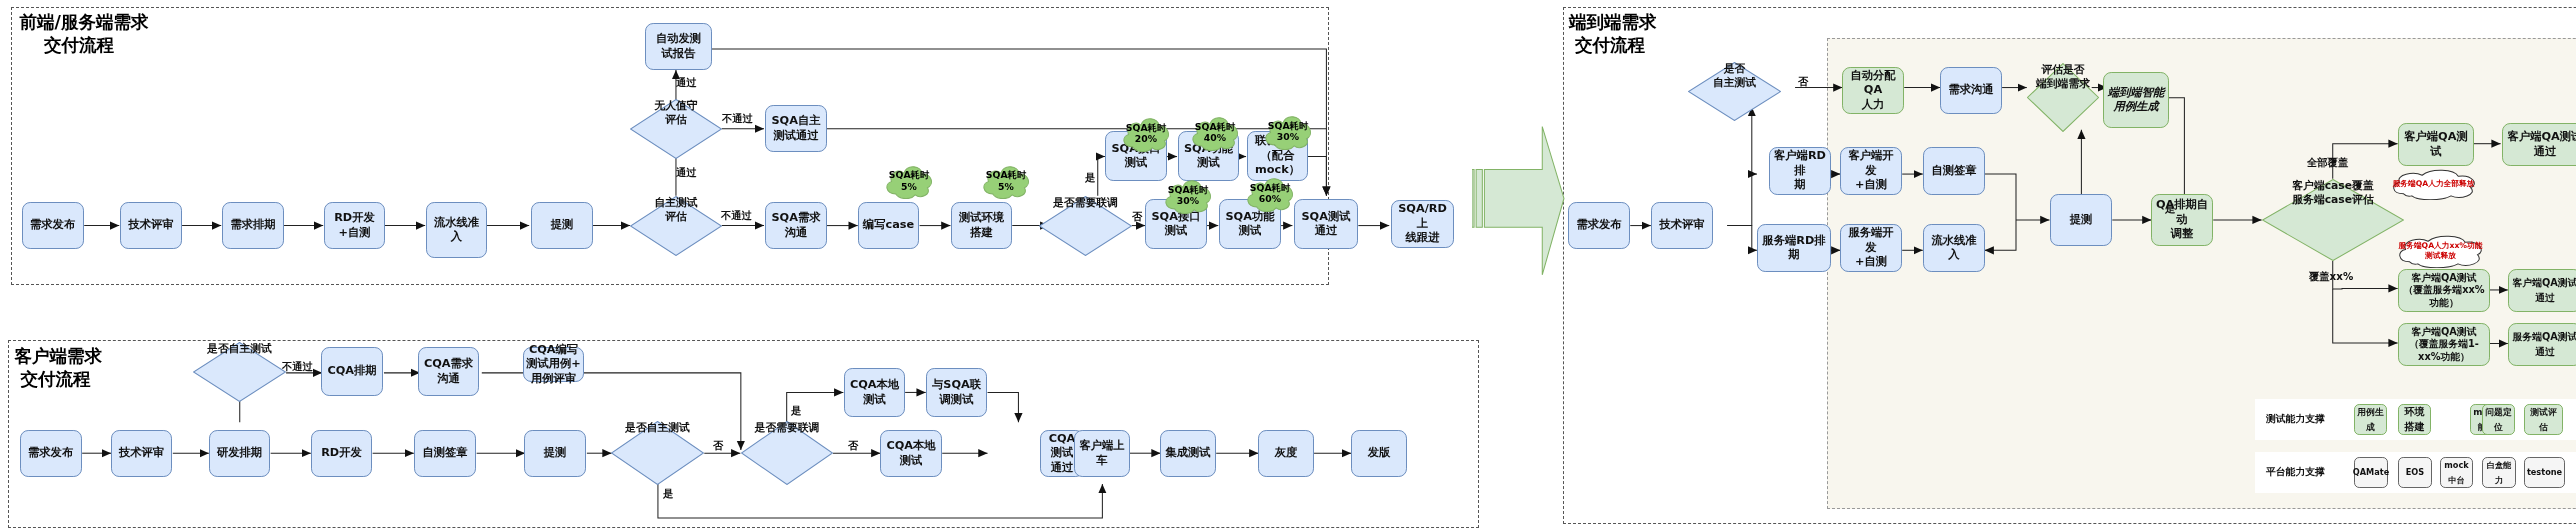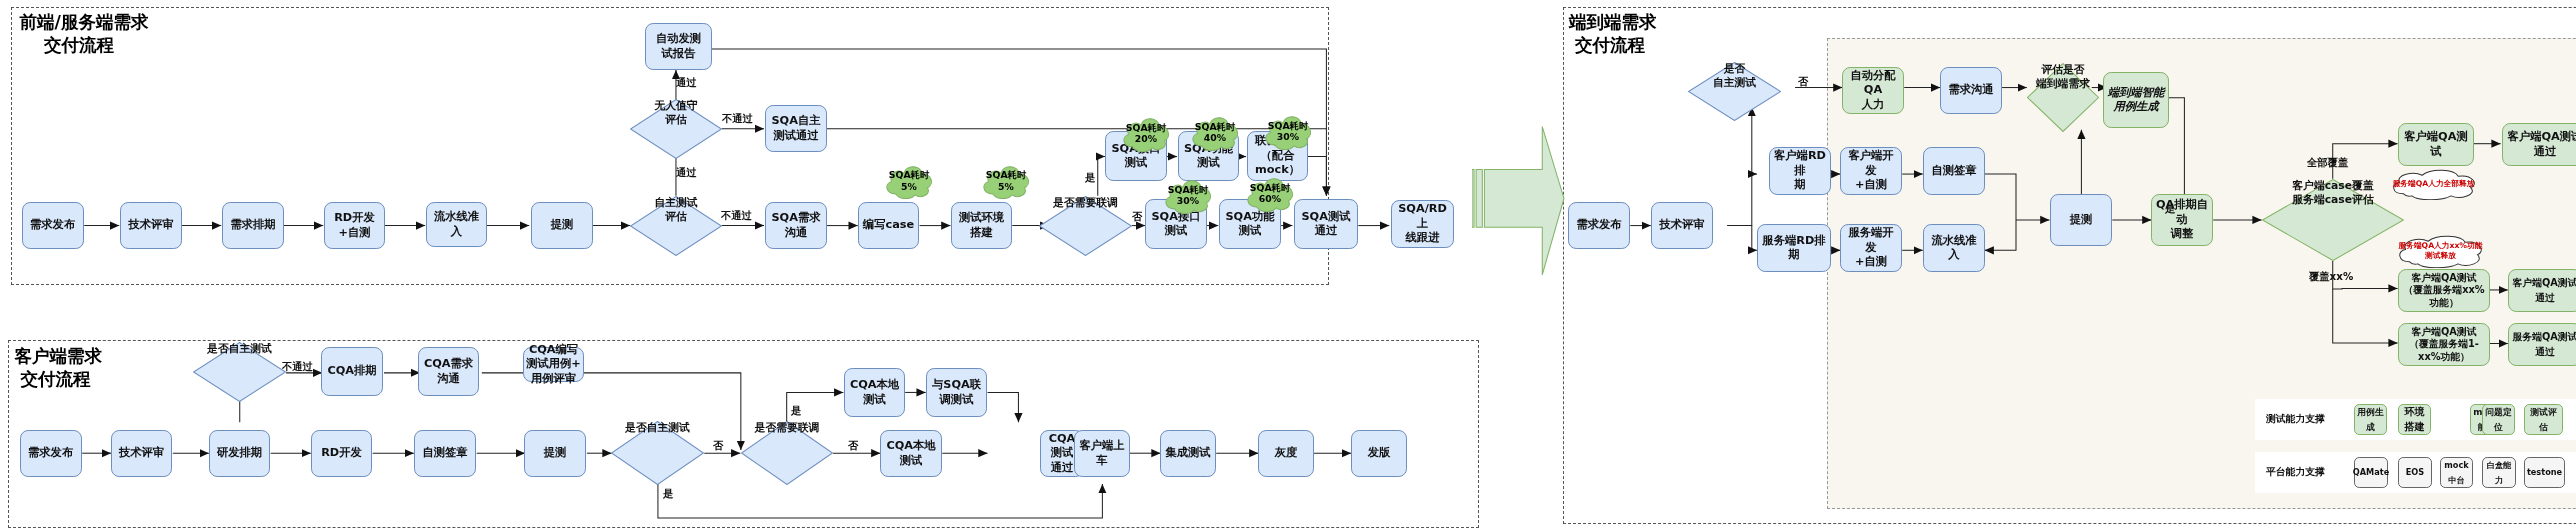--- a/index.html
+++ b/index.html
@@ -135,21 +135,21 @@
     <path d="M5458,429 L5480,429"></path>
     <path d="M5566,429 L5594,429"></path>
   </g>
 </svg>
 
 <div class="box blue" style="left:21.6px;top:202px;width:62px;height:47px;">需求发布</div>
 <div class="box blue" style="left:120px;top:202px;width:62px;height:47px;">技术评审</div>
 <div class="box blue" style="left:222px;top:202px;width:62px;height:47px;">需求排期</div>
 <div class="box blue" style="left:324px;top:202px;width:61px;height:47px;">RD开发
 +自测</div>
-<div class="box blue" style="left:426px;top:202px;width:61px;height:45px;">流水线准
+<div class="box blue" style="left:426px;top:202px;width:61px;height:56px;">流水线准
 入</div>
 <div class="box blue" style="left:531px;top:202px;width:62px;height:47px;">提测</div>
 
 <div class="diamond" style="left:630px;top:196px;width:92px;height:60px;">
   <svg viewBox="0 0 178 116" preserveAspectRatio="none">
       <polygon points="89,1 177,58 89,115 1,58" fill="#dae8fc" stroke="#6c8ebf" stroke-width="2"></polygon>
     </svg>
   <span>自主测试
 评估</span>
 </div>

